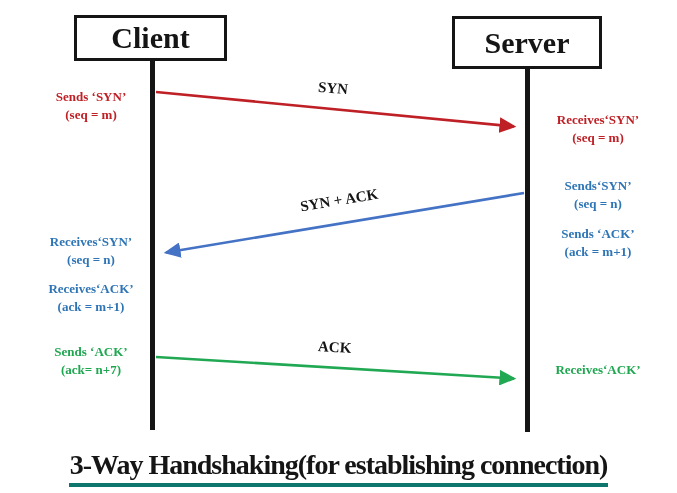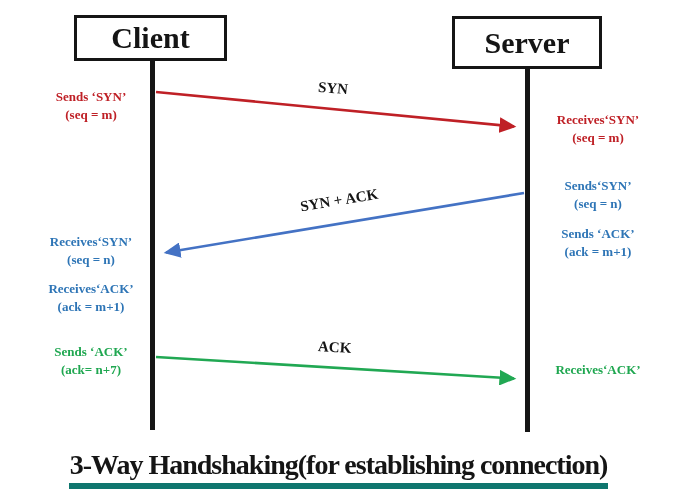--- a/index.html
+++ b/index.html
@@ -45,21 +45,21 @@
   .lbl-ack    { left:318px; top:339px; transform:rotate(3.5deg); }
 
   .title-wrap {
     position:absolute; left:0; right:0; top:449px;
     text-align:center;
   }
   .title-text {
     display:inline-block;
     font-weight:bold; font-size:28px; letter-spacing:-1px;
     color:#151515;
-    border-bottom:6px solid #0f766e;
+    border-bottom:4px solid #0f766e;
     padding:0 1px 2px 1px;
     white-space:nowrap;
   }
 </style>
 </head>
 <body>
 
 <div class="canvas">
 
   <svg class="layer" width="677" height="493" viewBox="0 0 677 493">

